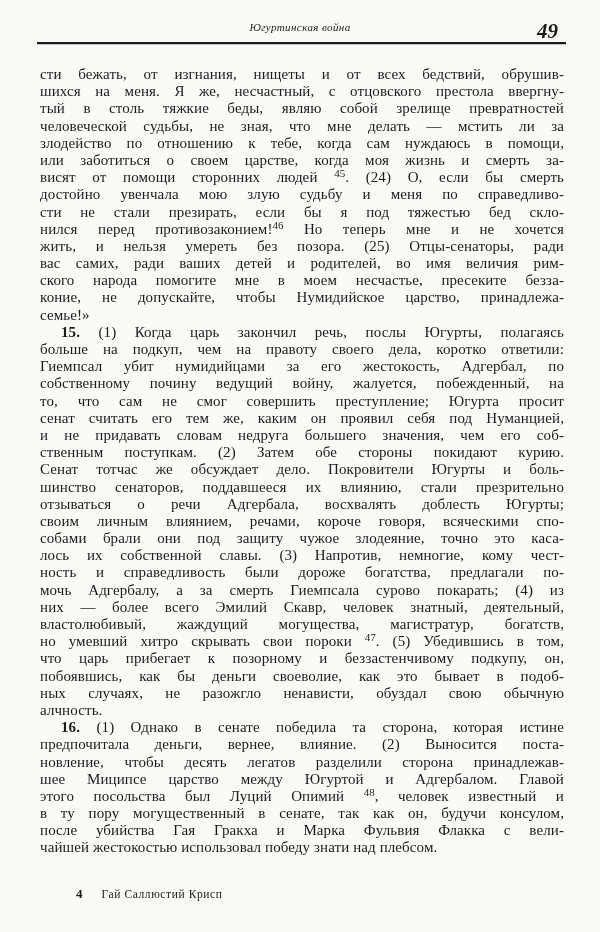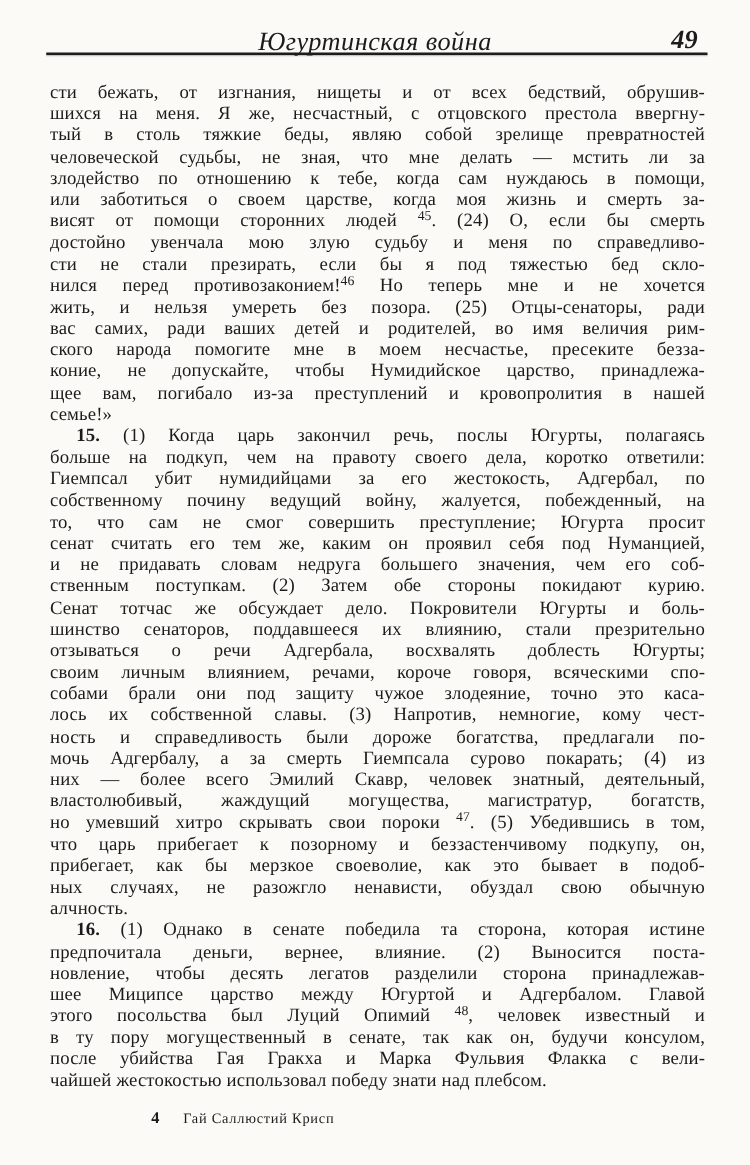--- a/index.html
+++ b/index.html
@@ -17,21 +17,21 @@
   }
   
   .running-head { position: absolute; top: 0; left: 0; right: 0; height: 46px; }
   .head-title {
     position: absolute;
     top: 21px;
     left: 0;
     width: 600px;
     text-align: center;
     font-style: italic;
-    font-size: 21px;
+    font-size: 11px;
     letter-spacing: 0.4px;
   }
   .head-page {
     position: absolute;
     top: 19px;
     right: 42px;
     font-style: italic;
     font-weight: bold;
     font-size: 21px;
   }
@@ -71,21 +71,20 @@
     vertical-align: 5px;
     letter-spacing: 0;
   }
   
   .signature {
     position: absolute;
     top: 886px;
     left: 76px;
     font-size: 12px;
     white-space: nowrap;
-    margin-left: 45px;
   }
   .sig-num { font-weight: bold; font-size: 13px; }
   .sig-text { margin-left: 16px; font-size: 11.5px; letter-spacing: 0.6px; }
 </style>
 </head>
 <body>
 
 <div class="page">
 
   <header class="running-head">
@@ -103,21 +102,20 @@
         <div class="line"><span>злодейство по отношению к тебе, когда сам нуждаюсь в помощи,</span></div>
         <div class="line"><span>или заботиться о своем царстве, когда моя жизнь и смерть за-</span></div>
         <div class="line"><span>висят от помощи сторонних людей </span><sup>45</sup><span>. (24) О, если бы смерть</span></div>
         <div class="line"><span>достойно увенчала мою злую судьбу и меня по справедливо-</span></div>
         <div class="line"><span>сти не стали презирать, если бы я под тяжестью бед скло-</span></div>
         <div class="line"><span>нился перед противозаконием!</span><sup>46</sup><span> Но теперь мне и не хочется</span></div>
         <div class="line"><span>жить, и нельзя умереть без позора. (25) Отцы-сенаторы, ради</span></div>
         <div class="line"><span>вас самих, ради ваших детей и родителей, во имя величия рим-</span></div>
         <div class="line"><span>ского народа помогите мне в моем несчастье, пресеките безза-</span></div>
         <div class="line"><span>коние, не допускайте, чтобы Нумидийское царство, принадлежа-</span></div>
-        <div class="line"><span>щее вам, погибало из-за преступлений и кровопролития в нашей</span></div>
         <div class="line last"><span>семье!»</span></div>
       </div>
       <div class="para indent">
         <div class="line"><b>15.</b><span> (1) Когда царь закончил речь, послы Югурты, полагаясь</span></div>
         <div class="line"><span>больше на подкуп, чем на правоту своего дела, коротко ответили:</span></div>
         <div class="line"><span>Гиемпсал убит нумидийцами за его жестокость, Адгербал, по</span></div>
         <div class="line"><span>собственному почину ведущий войну, жалуется, побежденный, на</span></div>
         <div class="line"><span>то, что сам не смог совершить преступление; Югурта просит</span></div>
         <div class="line"><span>сенат считать его тем же, каким он проявил себя под Нуманцией,</span></div>
         <div class="line"><span>и не придавать словам недруга большего значения, чем его соб-</span></div>
@@ -127,21 +125,21 @@
         <div class="line"><span>отзываться о речи Адгербала, восхвалять доблесть Югурты;</span></div>
         <div class="line"><span>своим личным влиянием, речами, короче говоря, всяческими спо-</span></div>
         <div class="line"><span>собами брали они под защиту чужое злодеяние, точно это каса-</span></div>
         <div class="line"><span>лось их собственной славы. (3) Напротив, немногие, кому чест-</span></div>
         <div class="line"><span>ность и справедливость были дороже богатства, предлагали по-</span></div>
         <div class="line"><span>мочь Адгербалу, а за смерть Гиемпсала сурово покарать; (4) из</span></div>
         <div class="line"><span>них — более всего Эмилий Скавр, человек знатный, деятельный,</span></div>
         <div class="line"><span>властолюбивый, жаждущий могущества, магистратур, богатств,</span></div>
         <div class="line"><span>но умевший хитро скрывать свои пороки </span><sup>47</sup><span>. (5) Убедившись в том,</span></div>
         <div class="line"><span>что царь прибегает к позорному и беззастенчивому подкупу, он,</span></div>
-        <div class="line"><span>прибегает, как бы мерзкое своеволие, как это бывает в подоб-</span></div>
+        <div class="line"><span>побоявшись, как бы деньги своеволие, как это бывает в подоб-</span></div>
         <div class="line"><span>ных случаях, не разожгло ненависти, обуздал свою обычную</span></div>
         <div class="line last"><span>алчность.</span></div>
       </div>
       <div class="para indent">
         <div class="line"><b>16.</b><span> (1) Однако в сенате победила та сторона, которая истине</span></div>
         <div class="line"><span>предпочитала деньги, вернее, влияние. (2) Выносится поста-</span></div>
         <div class="line"><span>новление, чтобы десять легатов разделили сторона принадлежав-</span></div>
         <div class="line"><span>шее Миципсе царство между Югуртой и Адгербалом. Главой</span></div>
         <div class="line"><span>этого посольства был Луций Опимий </span><sup>48</sup><span>, человек известный и</span></div>
         <div class="line"><span>в ту пору могущественный в сенате, так как он, будучи консулом,</span></div>

